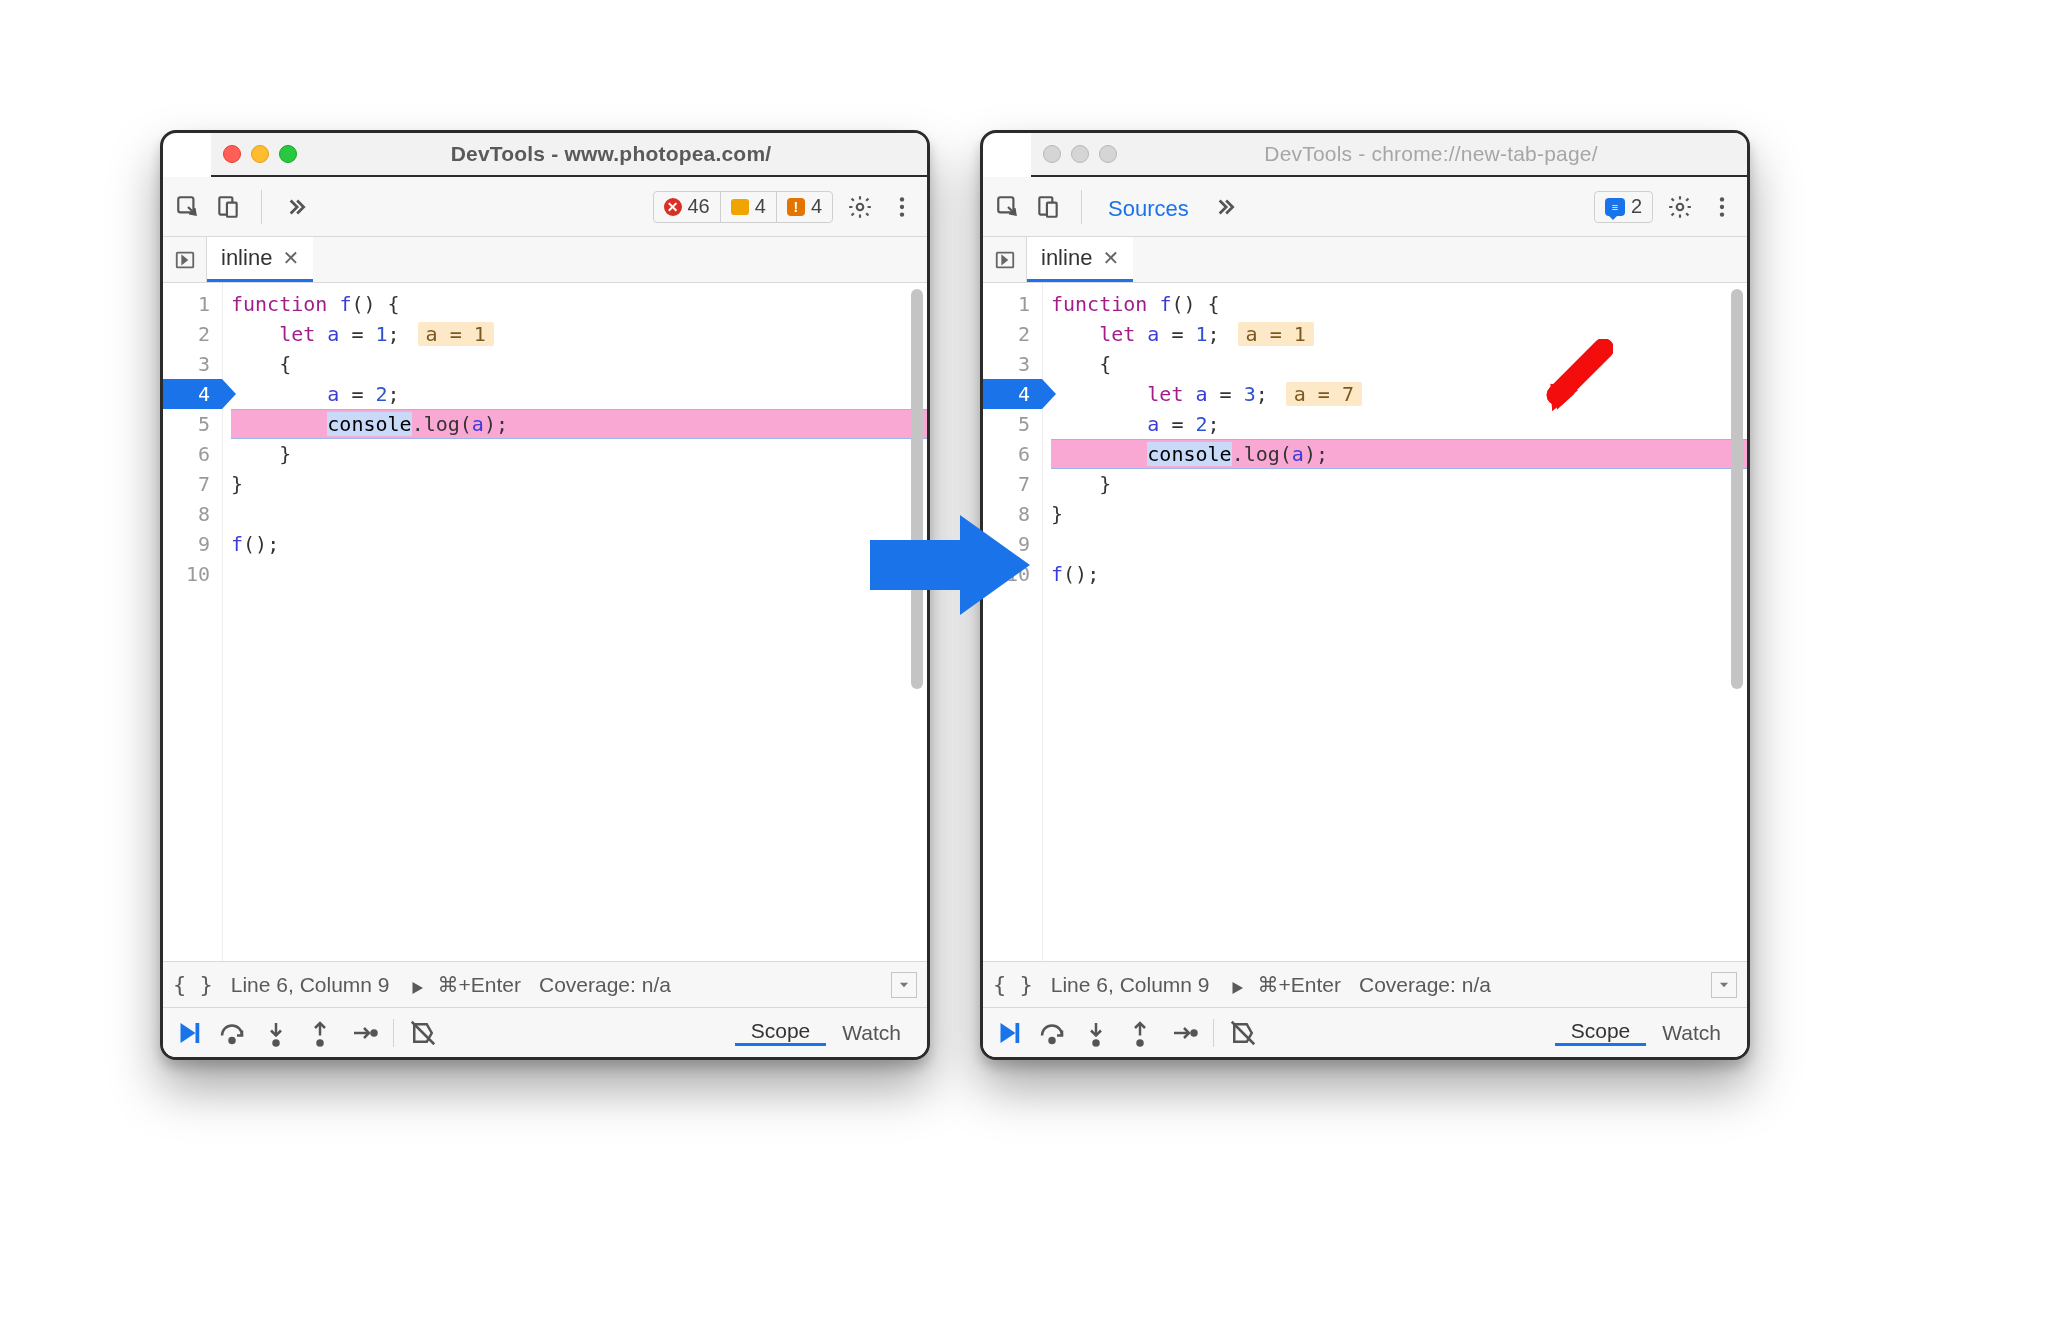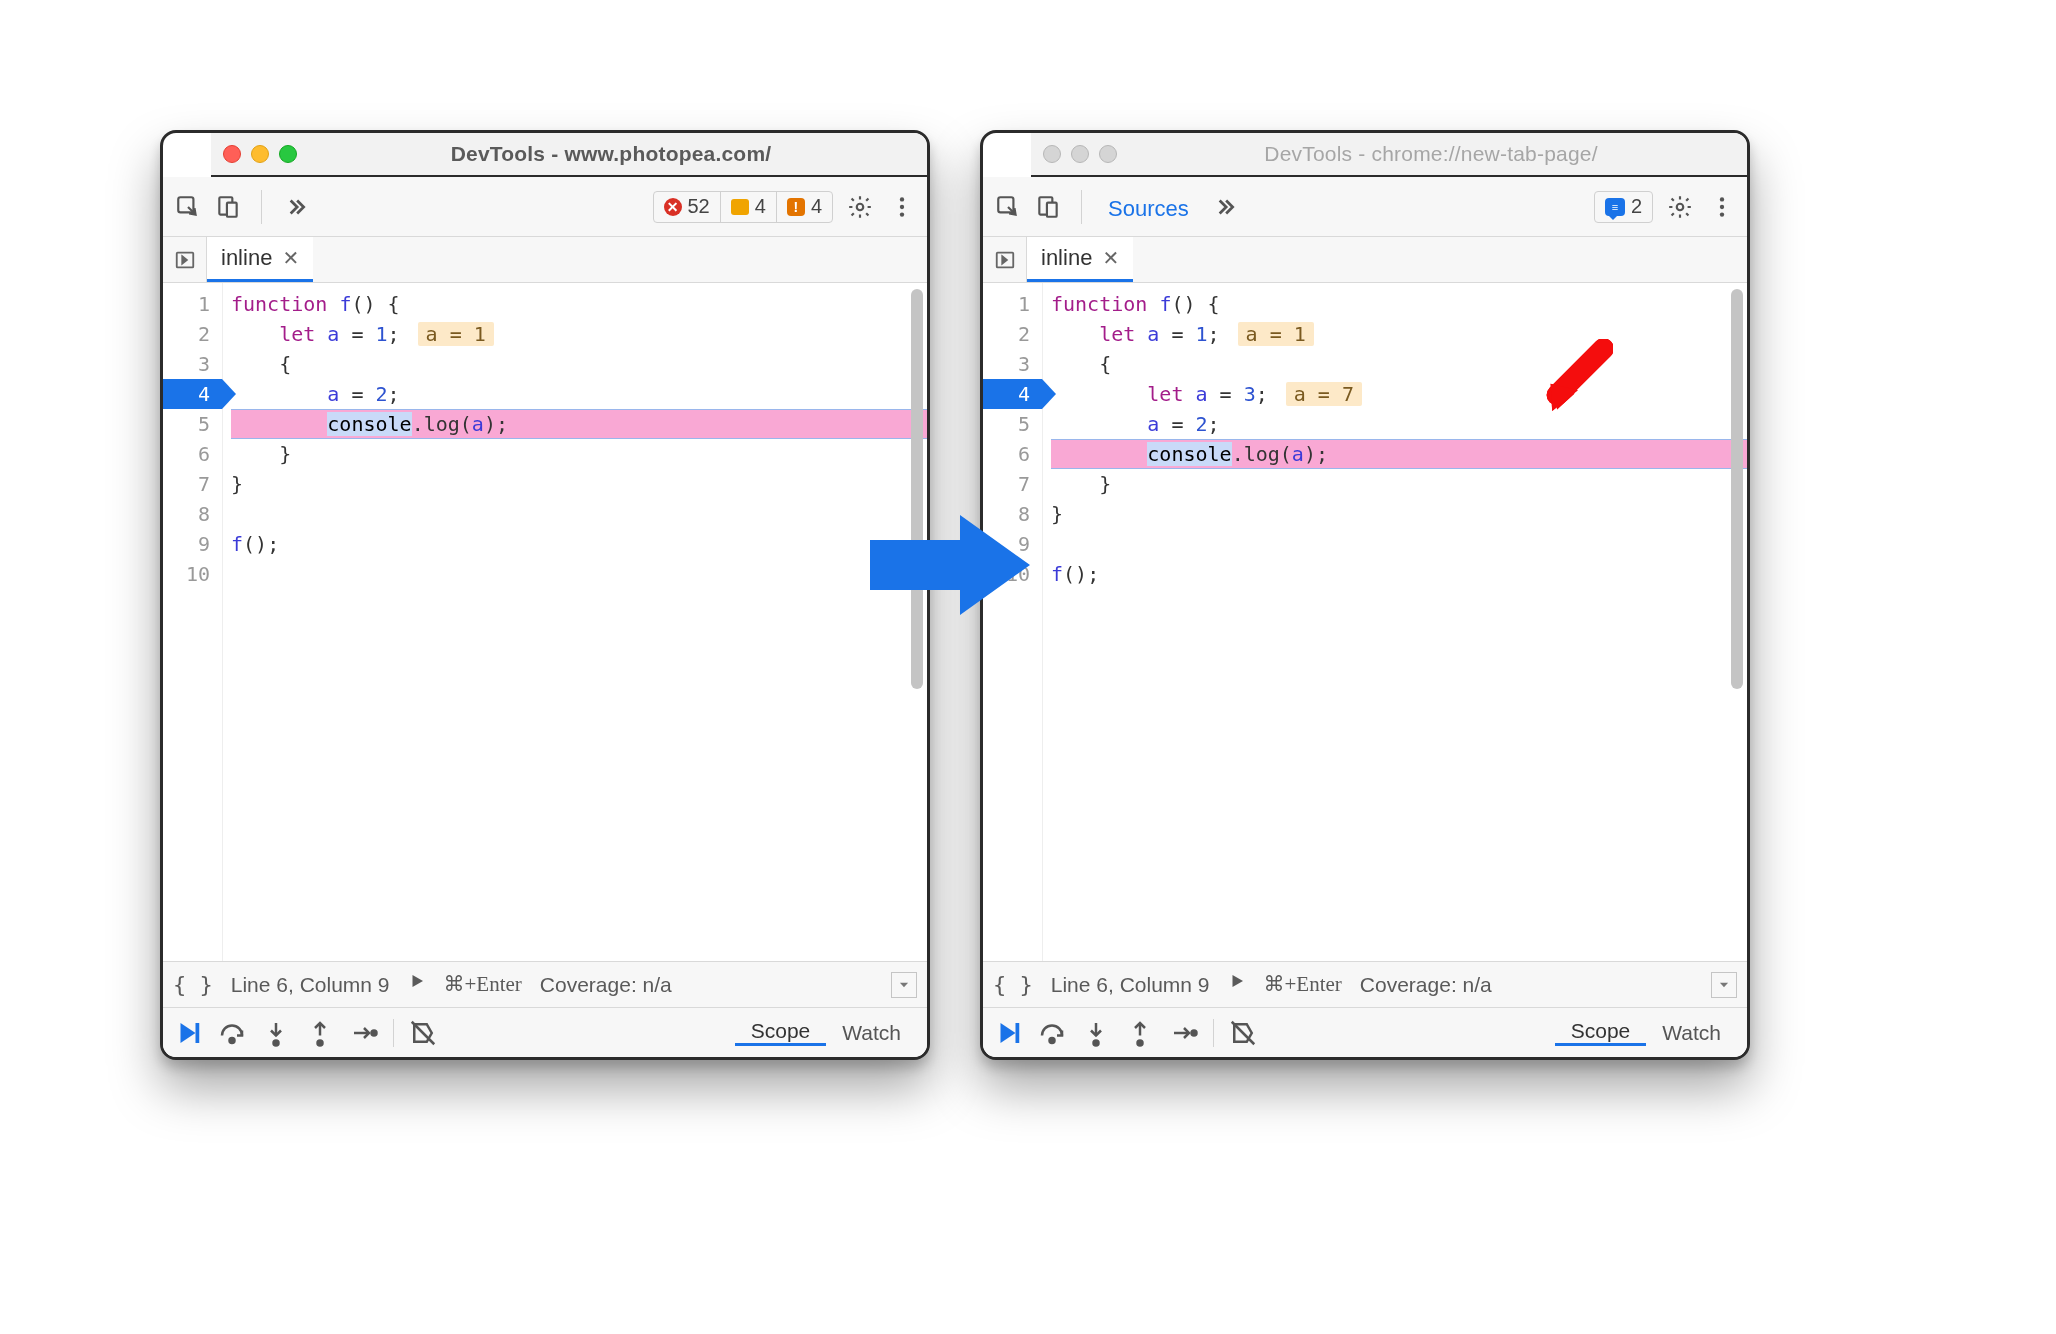--- a/index.html
+++ b/index.html
@@ -88,21 +88,21 @@
   .pun{color:#333;}
   .hint{background:#fde9c8;color:#7a5a20;padding:0 8px;border-radius:2px;margin-left:18px;}
   .sel{background:#c9daf8;}
   .scrollbar-v{position:absolute;right:4px;top:6px;width:12px;height:400px;background:#c4c4c4;border-radius:6px;}
 
   .status{
     height:46px;border-top:1px solid #d9d9d9;background:#f7f7f7;display:flex;align-items:center;gap:18px;padding:0 10px;font-size:21px;color:#5a5a5a;
     flex:0 0 auto;
   }
   .status .cb{font-family:Menlo,monospace;font-size:22px;}
-  .status .run{display:flex;align-items:flex-start;gap:18px;font-family:Liberation Serif, serif;}
+  .status .run{display:flex;align-items:flex-end;gap:12px;}
   .status .run svg{width:18px;height:18px;color:#5a5a5a;}
   .status .flex{flex:1;}
   .status .drop{border:1px solid #c5c5c5;width:26px;height:26px;display:flex;align-items:center;justify-content:center;}
 
   .dbgbar{
     height:50px;border-top:1px solid #d9d9d9;background:#f7f7f7;display:flex;align-items:center;gap:14px;padding:0 10px;
     flex:0 0 auto;
   }
   .dbgbar .dico{width:30px;height:30px;display:flex;align-items:center;justify-content:center;color:#555;}
   .dbgbar .dico.blue{color:#1a73e8;}
@@ -156,21 +156,21 @@
         <svg viewBox="0 0 24 24" fill="none" stroke="currentColor" stroke-width="2.5">
             <path d="M8 6l6 6-6 6"></path>
             <path d="M14 6l6 6-6 6"></path>
           </svg>
       </div>
       <div class="tab-src active" style="border-bottom-color:#1a73e8;width:8px;padding:0"></div>
       <div class="spacer"></div>
       <div class="badge-group">
         <div class="bseg">
           <span class="bico err">✕</span>
-          <span>52</span>
+          <span>46</span>
         </div>
         <div class="bseg">
           <span class="bico warn"></span>
           <span>4</span>
         </div>
         <div class="bseg">
           <span class="bico iss"></span>
           <span>4</span>
         </div>
       </div>

